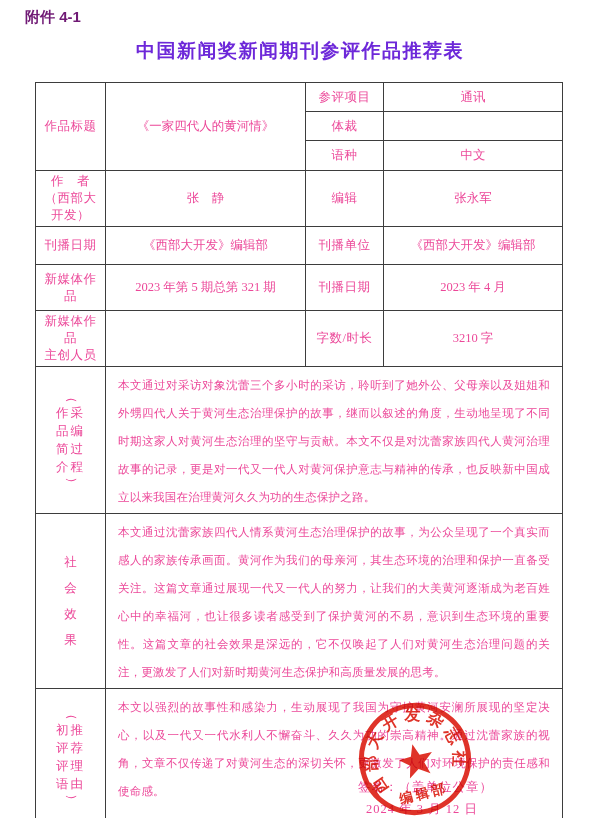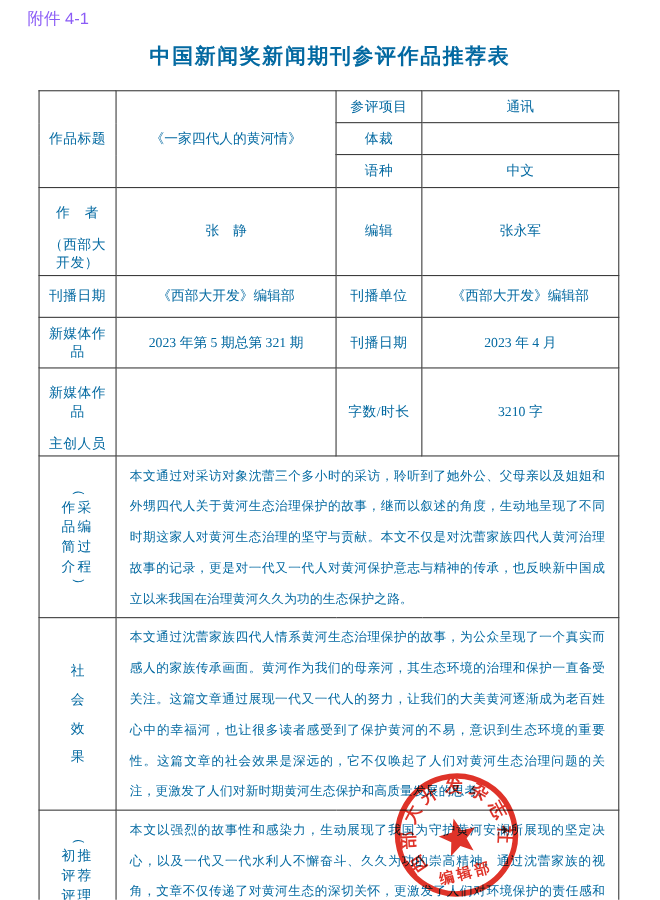--- a/index.html
+++ b/index.html
@@ -4,40 +4,40 @@
 <style>
   html,body { margin:0; padding:0; }
   body {
     width:600px; height:818px; background:#ffffff; position:relative;
     font-family:"Liberation Serif","DejaVu Serif",serif; color:#1c1c1c;
     overflow:hidden;
   }
   .attachment {
     position:absolute; left:25px; top:8px;
     font-family:"Liberation Sans","DejaVu Sans",sans-serif;
-    font-weight:normal; font-size:15px; color:#8b5cf6;
+    font-weight:bold; font-size:15px; color:#701a75;
   }
   .title {
     position:absolute; left:0; right:0; top:38px; text-align:center;
-    font-size:19px; font-weight:bold; letter-spacing:1.5px; color:#0369a1;
+    font-size:19px; font-weight:bold; letter-spacing:1.5px; color:#6d28d9;
   }
   table.form-table {
     position:absolute; left:35px; top:82px; width:527px;
     border-collapse:collapse; table-layout:fixed;
   }
   td {
     border:1px solid #3d3d3d; font-size:12.5px; text-align:center;
-    vertical-align:middle; padding:2px 4px; overflow:hidden; color:#0369a1;
+    vertical-align:middle; padding:2px 4px; overflow:hidden; color:#ec4899;
   }
   td.lbl { letter-spacing:0.5px; }
   td.para {
     text-align:justify; font-size:11.5px; line-height:28px;
     padding:4px 12px 2px 12px; vertical-align:top; letter-spacing:0.2px;margin-top:27px;
   }
-  .two-line div { line-height:17px;margin-top:12px; }
+  .two-line div { line-height:17px; }
   .vlabel {
     display:flex; flex-direction:column; align-items:center;
     justify-content:center; font-size:12.5px; line-height:18px;
   }
   .vlabel .vpair { letter-spacing:2px; }
   .vparen {
     display:inline-block; transform:rotate(90deg);
     height:14px; line-height:12px; font-size:12px;
   }
   .vchars { line-height:26px; font-size:12.5px; }

